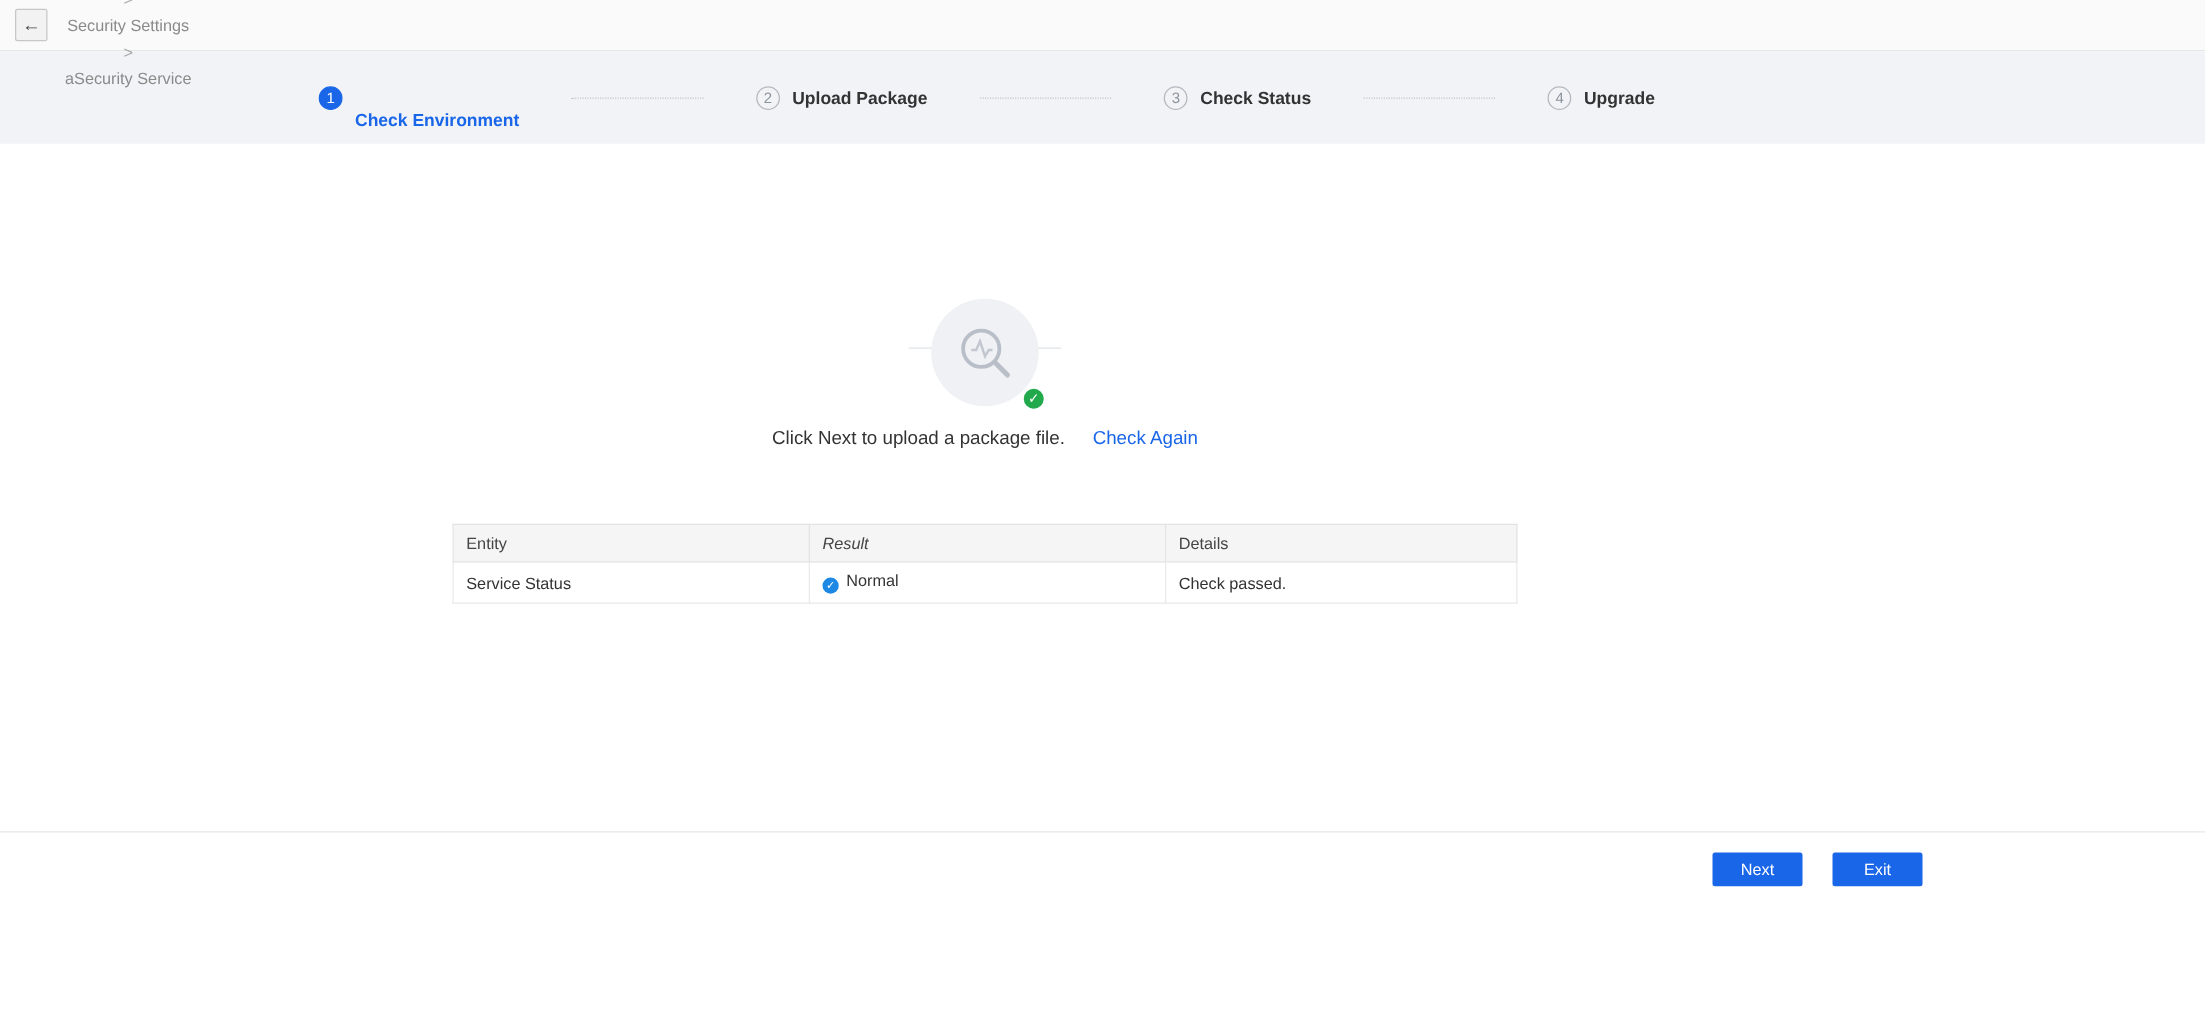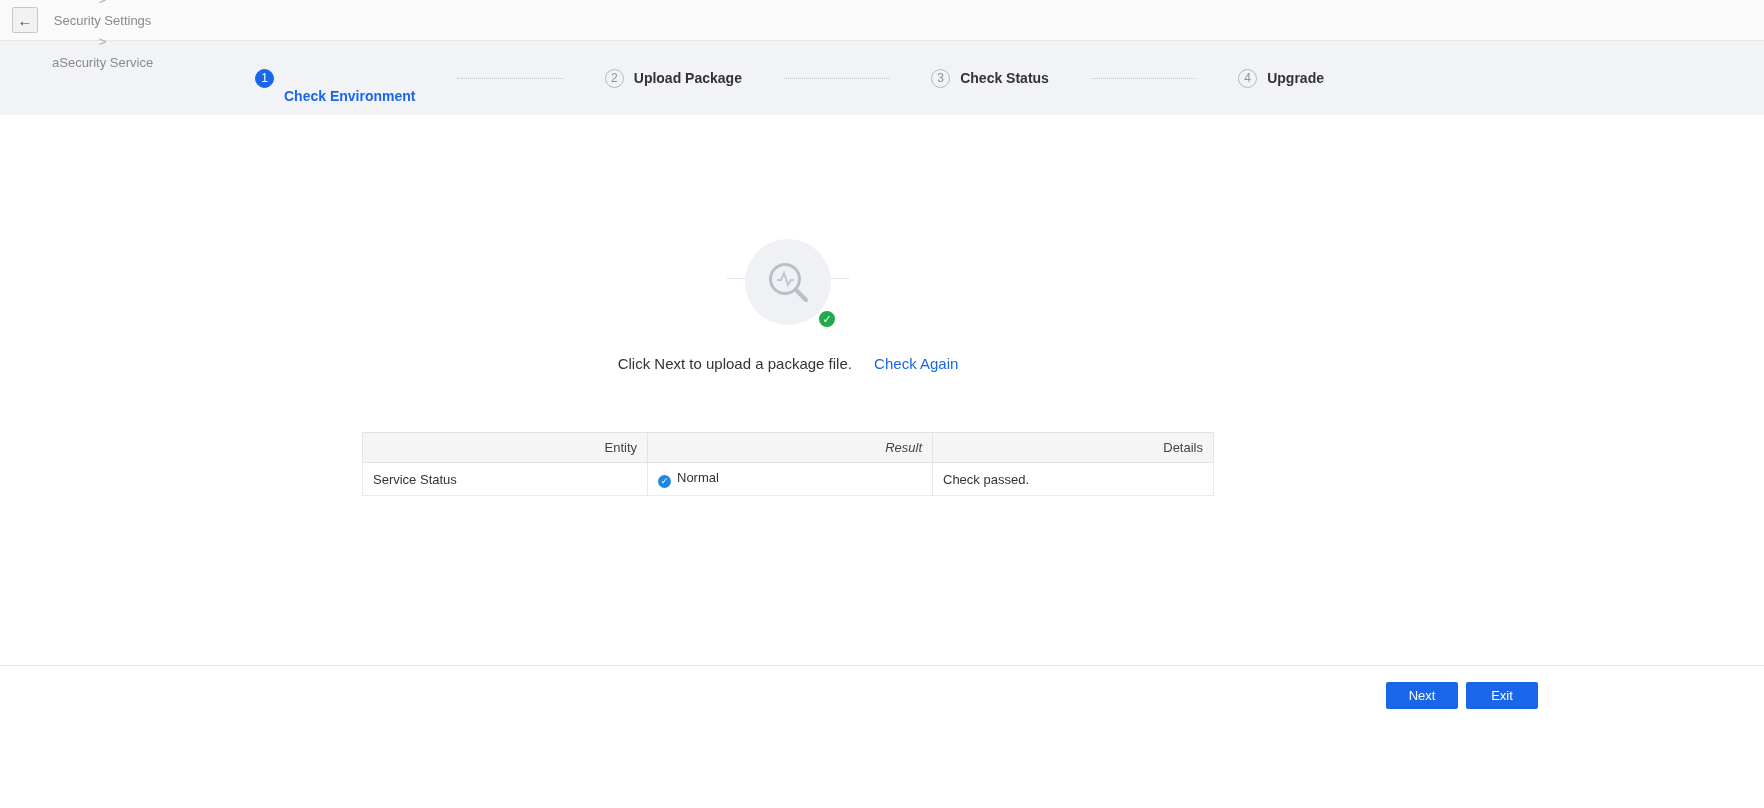--- a/index.html
+++ b/index.html
@@ -103,42 +103,42 @@
     width: 20px; height: 20px;
     border-radius: 50%;
     background: var(--success-green);
     border: 2px solid #ffffff;
     display: flex; align-items: center; justify-content: center;
     color: #fff; font-size: 11px; font-weight: bold; line-height: 1;
   }
 
   .message-row {
     text-align: center;
-    margin-top: 26px;
+    margin-top: 13px;
     font-size: 15px;
   }
   .message-text { color: #333; }
   .check-again-link {
     color: var(--accent);
     margin-left: 18px;
     cursor: pointer;
   }
 
   
   table.result-table {
     width: 852px;
     margin: 60px auto 0;
     border-collapse: collapse;
     font-size: 13px;
   }
   table.result-table th {
     background: #f5f5f5;
     font-weight: normal;
     color: #444;
-    text-align: right;
+    text-align: left;
     padding: 7px 10px;
     border: 1px solid #e3e3e3;
     height: 29px;
     margin-top: 26px;
   }
   table.result-table td {
     padding: 7px 10px;
     border: 1px solid #e9e9e9;
     color: #333;
     height: 30px;
@@ -175,20 +175,21 @@
   .btn-primary {
     min-width: 72px;
     height: 27px;
     background: var(--accent);
     color: #fff;
     border: none;
     border-radius: 2px;
     font-size: 13px;
     font-family: inherit;
     cursor: pointer;
+    margin-left: 16px;
   }
 </style>
 </head>
 <body>
 
 <div class="topbar">
   <div class="back-btn">
     <span>←</span>
   </div>
   <div class="breadcrumb">

